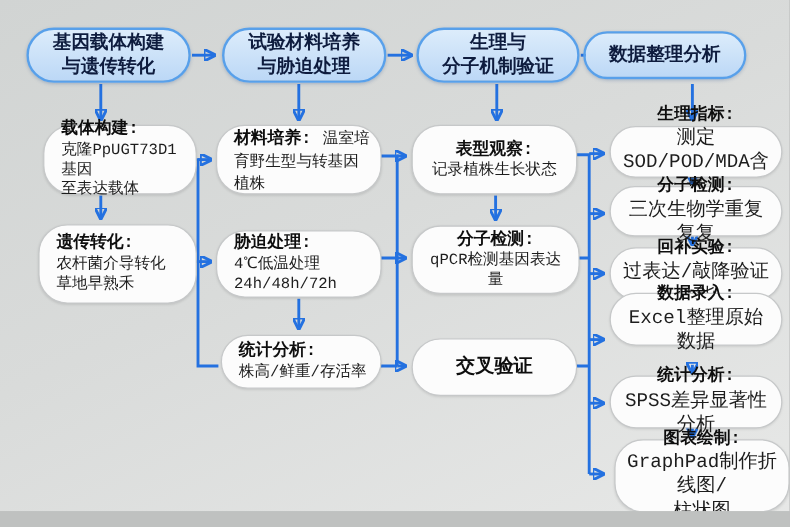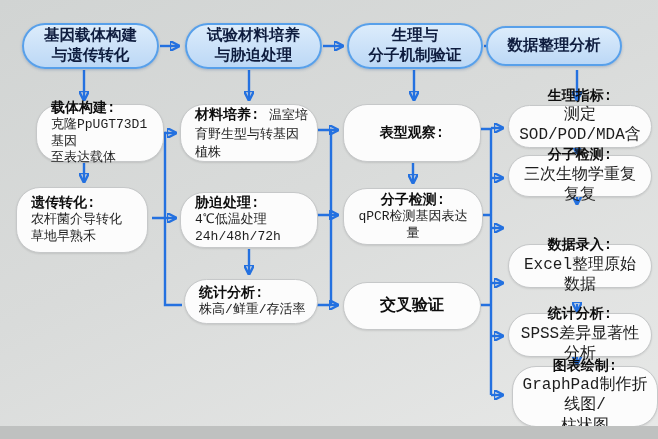--- a/index.html
+++ b/index.html
@@ -100,21 +100,21 @@
   <div class="header" style="left:486px;top:26px;width:136px;height:40px">
     <span>数据整理分析</span>
     <span></span>
   </div>
 
   <div class="node left" style="left:36px;top:104px;width:128px;height:58px">
     <div class="ttl">载体构建:</div>
     <div class="bdy">克隆PpUGT73D1基因
 至表达载体</div>
   </div>
-  <div class="node left" style="left:16px;top:187px;width:132px;height:66px">
+  <div class="node left" style="left:32px;top:187px;width:132px;height:66px">
     <div class="ttl">遗传转化:</div>
     <div class="bdy">农杆菌介导转化
 草地早熟禾</div>
   </div>
 
   <div class="node left inline" style="left:180px;top:104px;width:138px;height:58px">
     <span class="ttl">材料培养:</span>
     <span class="bdy">温室培育野生型与转基因植株</span>
   </div>
   <div class="node left" style="left:180px;top:192px;width:138px;height:56px">
@@ -122,36 +122,41 @@
     <div class="bdy">4℃低温处理
 24h/48h/72h</div>
   </div>
   <div class="node left" style="left:184px;top:279px;width:134px;height:45px">
     <div class="ttl">统计分析:</div>
     <div class="bdy">株高/鲜重/存活率</div>
   </div>
 
   <div class="node center" style="left:343px;top:104px;width:138px;height:58px">
     <div class="ttl">表型观察:</div>
+    <div class="bdy">记录植株生长状态</div>
   </div>
   <div class="node center" style="left:343px;top:188px;width:140px;height:57px">
     <div class="ttl">分子检测:</div>
     <div class="bdy">qPCR检测基因表达量</div>
   </div>
   <div class="node center solo" style="left:343px;top:282px;width:138px;height:48px">
     <div class="ttl">交叉验证</div>
   </div>
 
   <div class="node center small" style="left:508px;top:105px;width:144px;height:43px">
     <div class="ttl">生理指标:</div>
     <div class="bdy">测定SOD/POD/MDA含量</div>
   </div>
   <div class="node center small" style="left:508px;top:155px;width:144px;height:42px">
     <div class="ttl">分子检测:</div>
     <div class="bdy">三次生物学重复复复</div>
+  </div>
+  <div class="node center small" style="left:508px;top:206px;width:144px;height:44px">
+    <div class="ttl">回补实验:</div>
+    <div class="bdy">过表达/敲降验证功能</div>
   </div>
   <div class="node center small" style="left:508px;top:244px;width:144px;height:44px">
     <div class="ttl">数据录入:</div>
     <div class="bdy">Excel整理原始数据</div>
   </div>
   <div class="node center small" style="left:508px;top:313px;width:144px;height:44px">
     <div class="ttl">统计分析:</div>
     <div class="bdy">SPSS差异显著性分析</div>
   </div>
   <div class="node center small" style="left:512px;top:366px;width:146px;height:61px">

